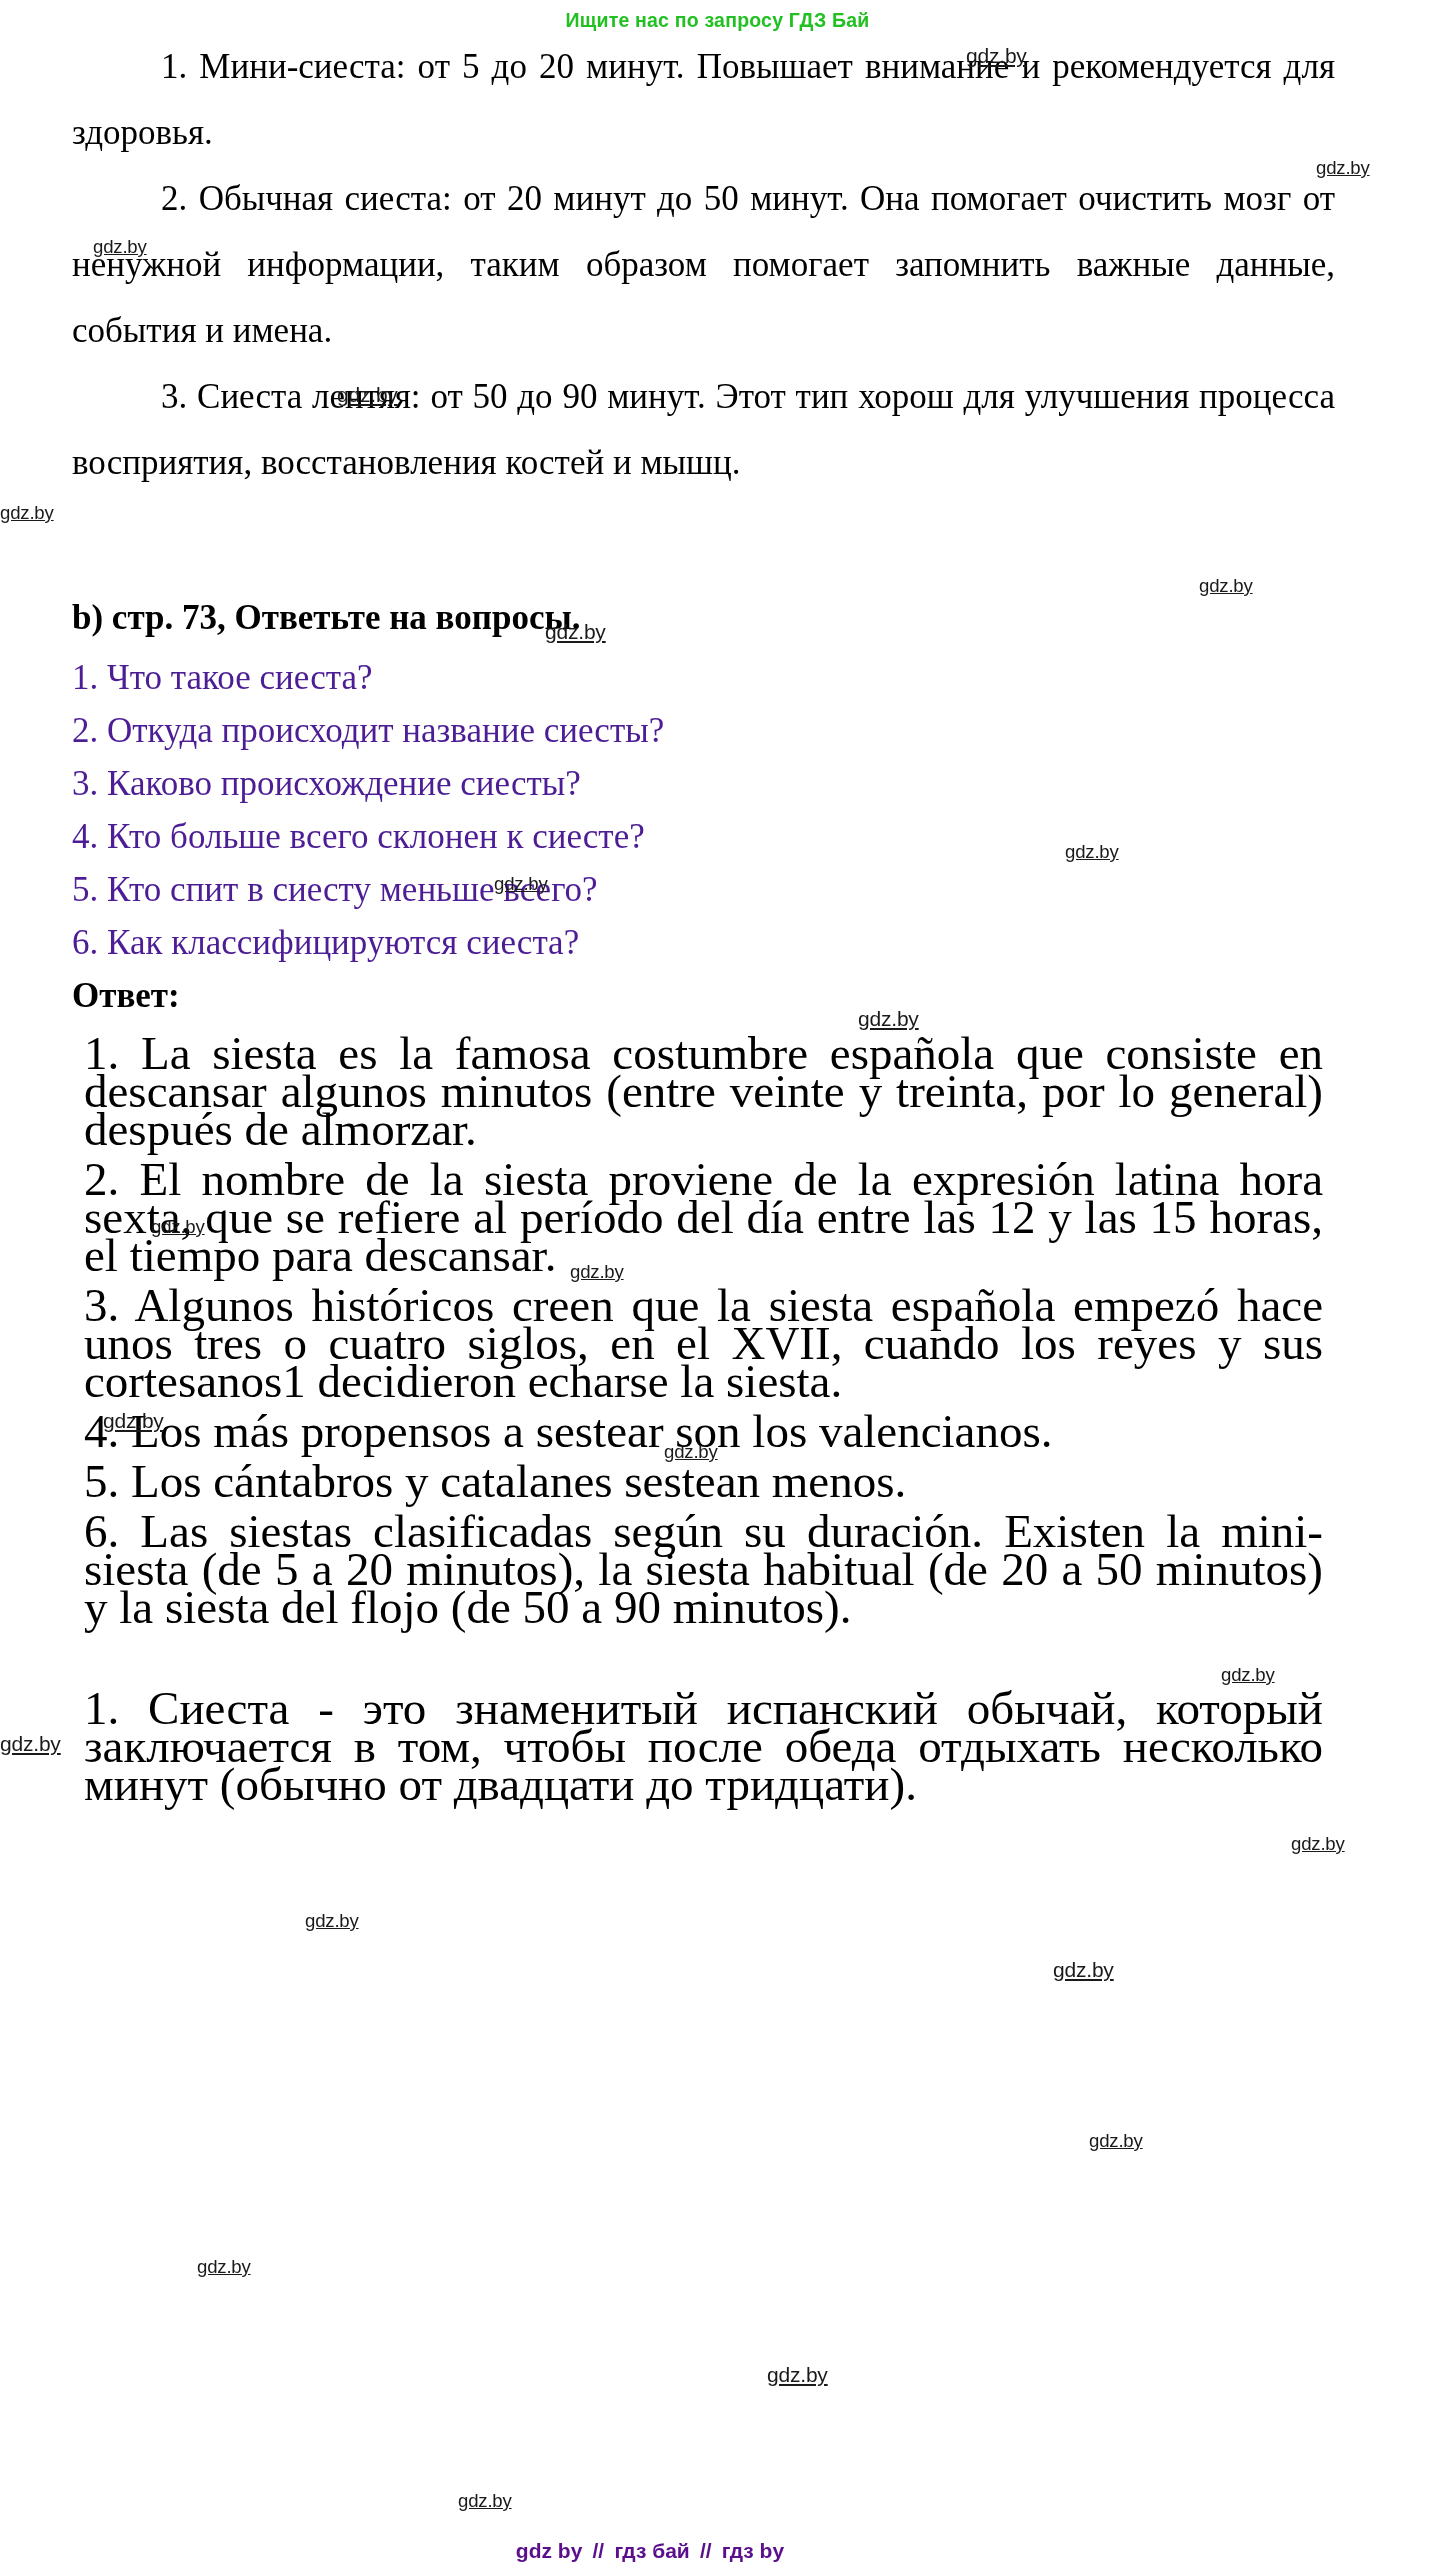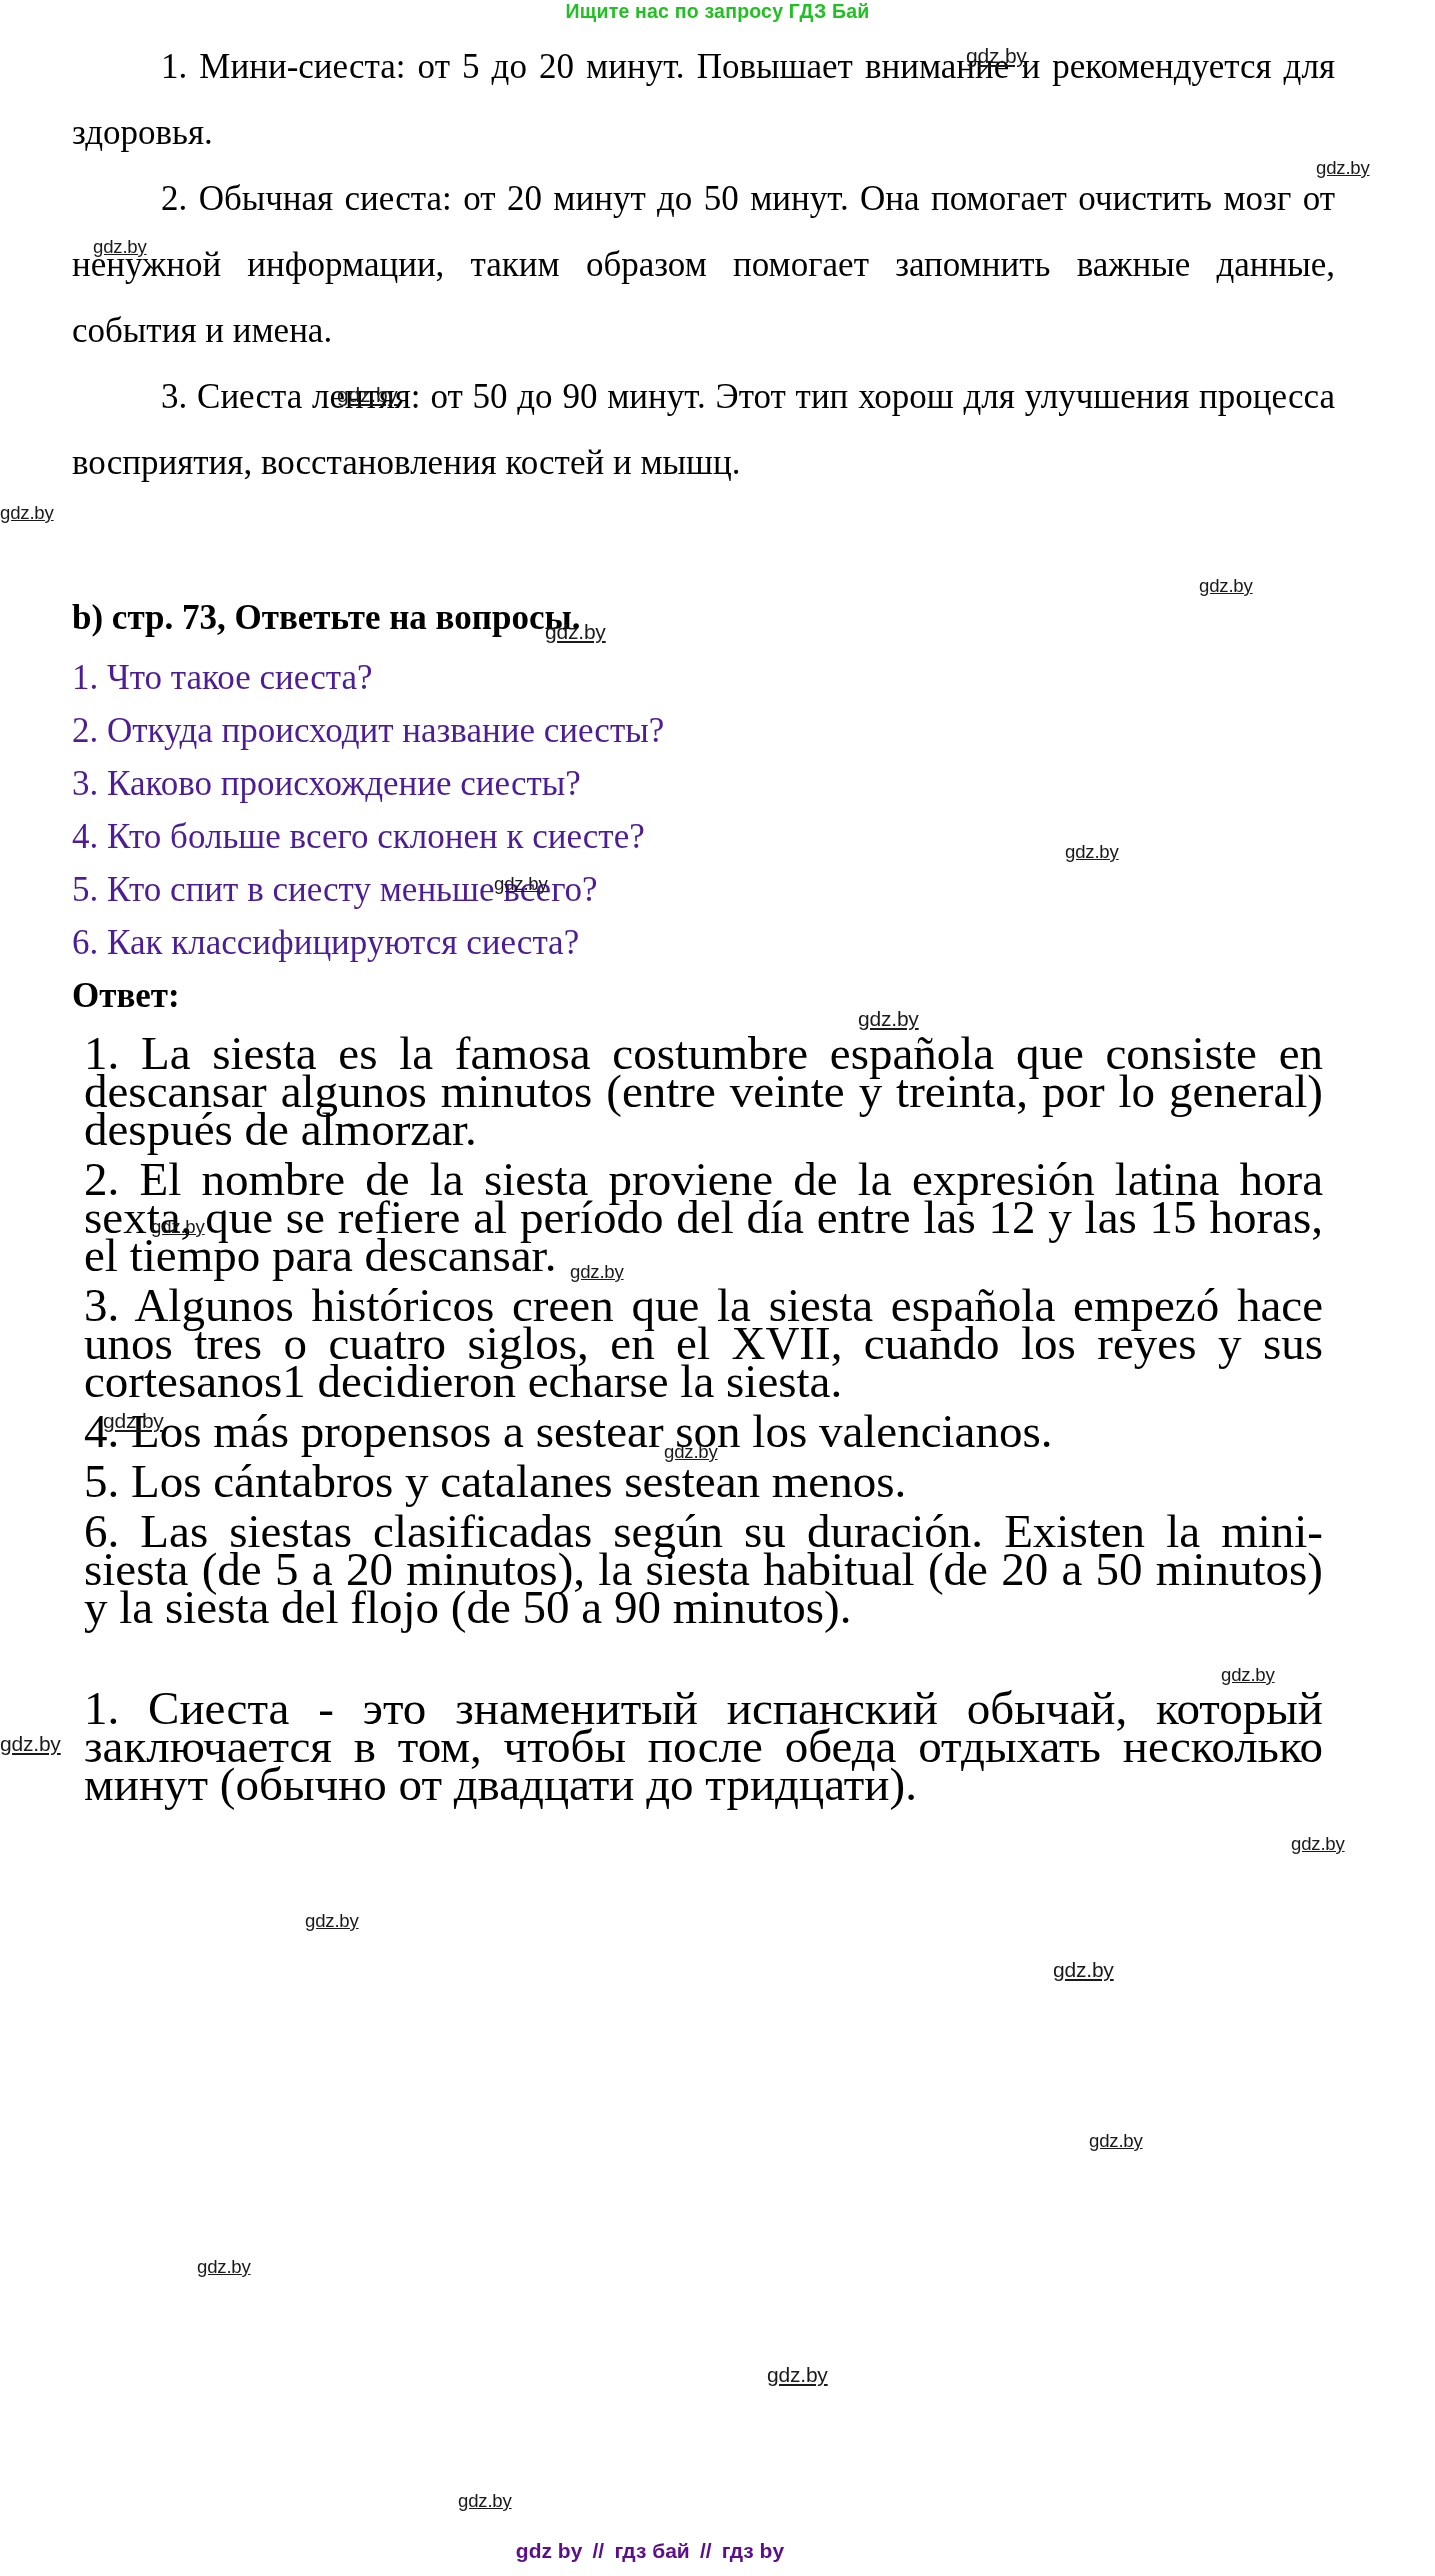--- a/index.html
+++ b/index.html
@@ -11,21 +11,21 @@
     width: 1435px;
     height: 2576px;
     position: relative;
     font-family: "Liberation Serif", "DejaVu Serif", serif;
     overflow: hidden;
   }
 
   
   #promo-banner {
     position: absolute;
-    top: 0px;
+    top: 9px;
     left: 0;
     width: 1435px;
     text-align: center;
     font-family: "Liberation Sans", sans-serif;
     font-size: 19.5px;
     font-weight: 700;
     color: #22c022;
     letter-spacing: 0.2px;
     white-space: nowrap;
   }

